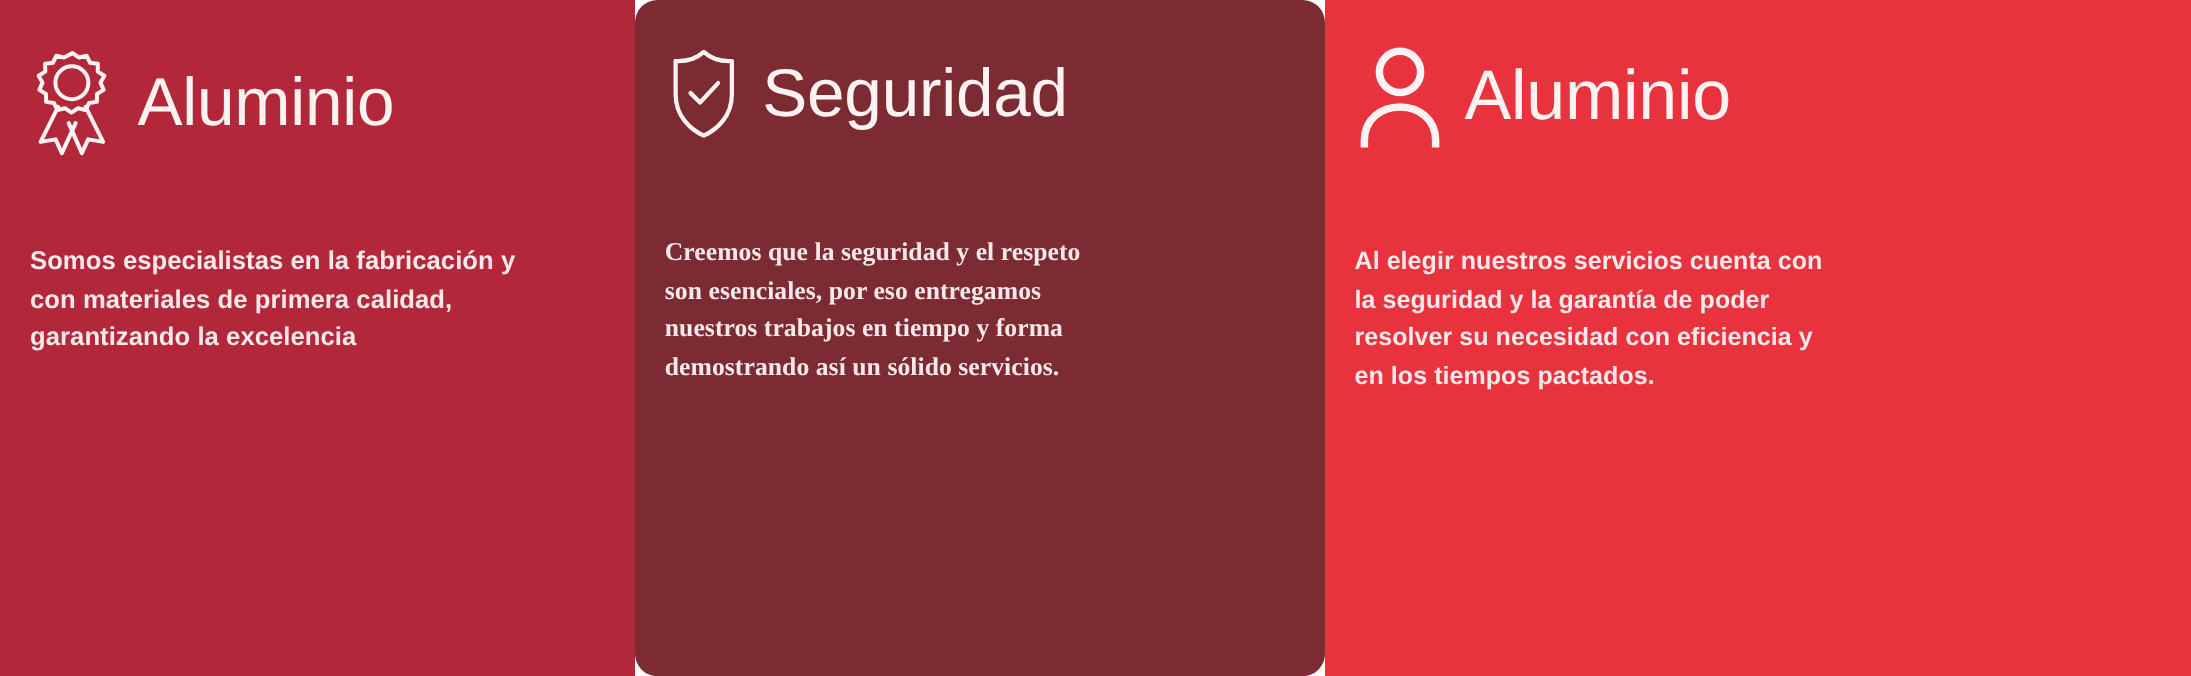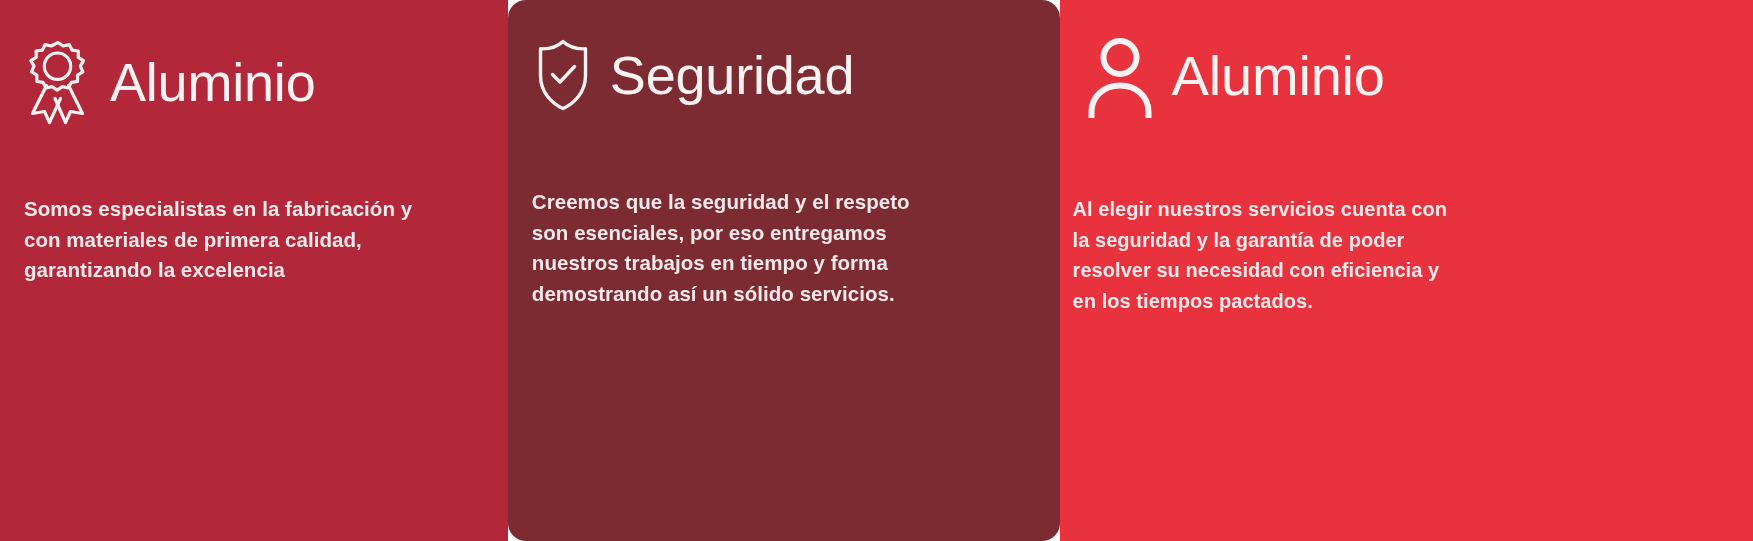--- a/index.html
+++ b/index.html
@@ -68,22 +68,22 @@
   .body-text {
     position: absolute;
     color: #f7e9ea;
     font-weight: 700;
     font-size: 20.5px;
     line-height: 30.5px;
     letter-spacing: 0.05px;
     white-space: nowrap;
   }
   .panel-1 .body-text { left: 24px; top: 194px; }
-  .panel-2 .body-text { left: 542px; top: 0; }
-  .panel-3 .body-text { left: 13px; top: 194px; font-size: 20px; line-height: 30.5px; }
+  .panel-2 .body-text { left: 542px; top: 0; font-family: Liberation Serif, serif; }
+  .panel-3 .body-text { left: 24px; top: 194px; font-size: 20px; line-height: 30.5px; }
 
   .panel-2 .body-wrap { position: absolute; left: 24px; top: 187px; }
   .panel-2 .body-text { position: static; }
 
   .line { display: block; }
 </style>
 </head>
 <body>
 
 <div id="page">

